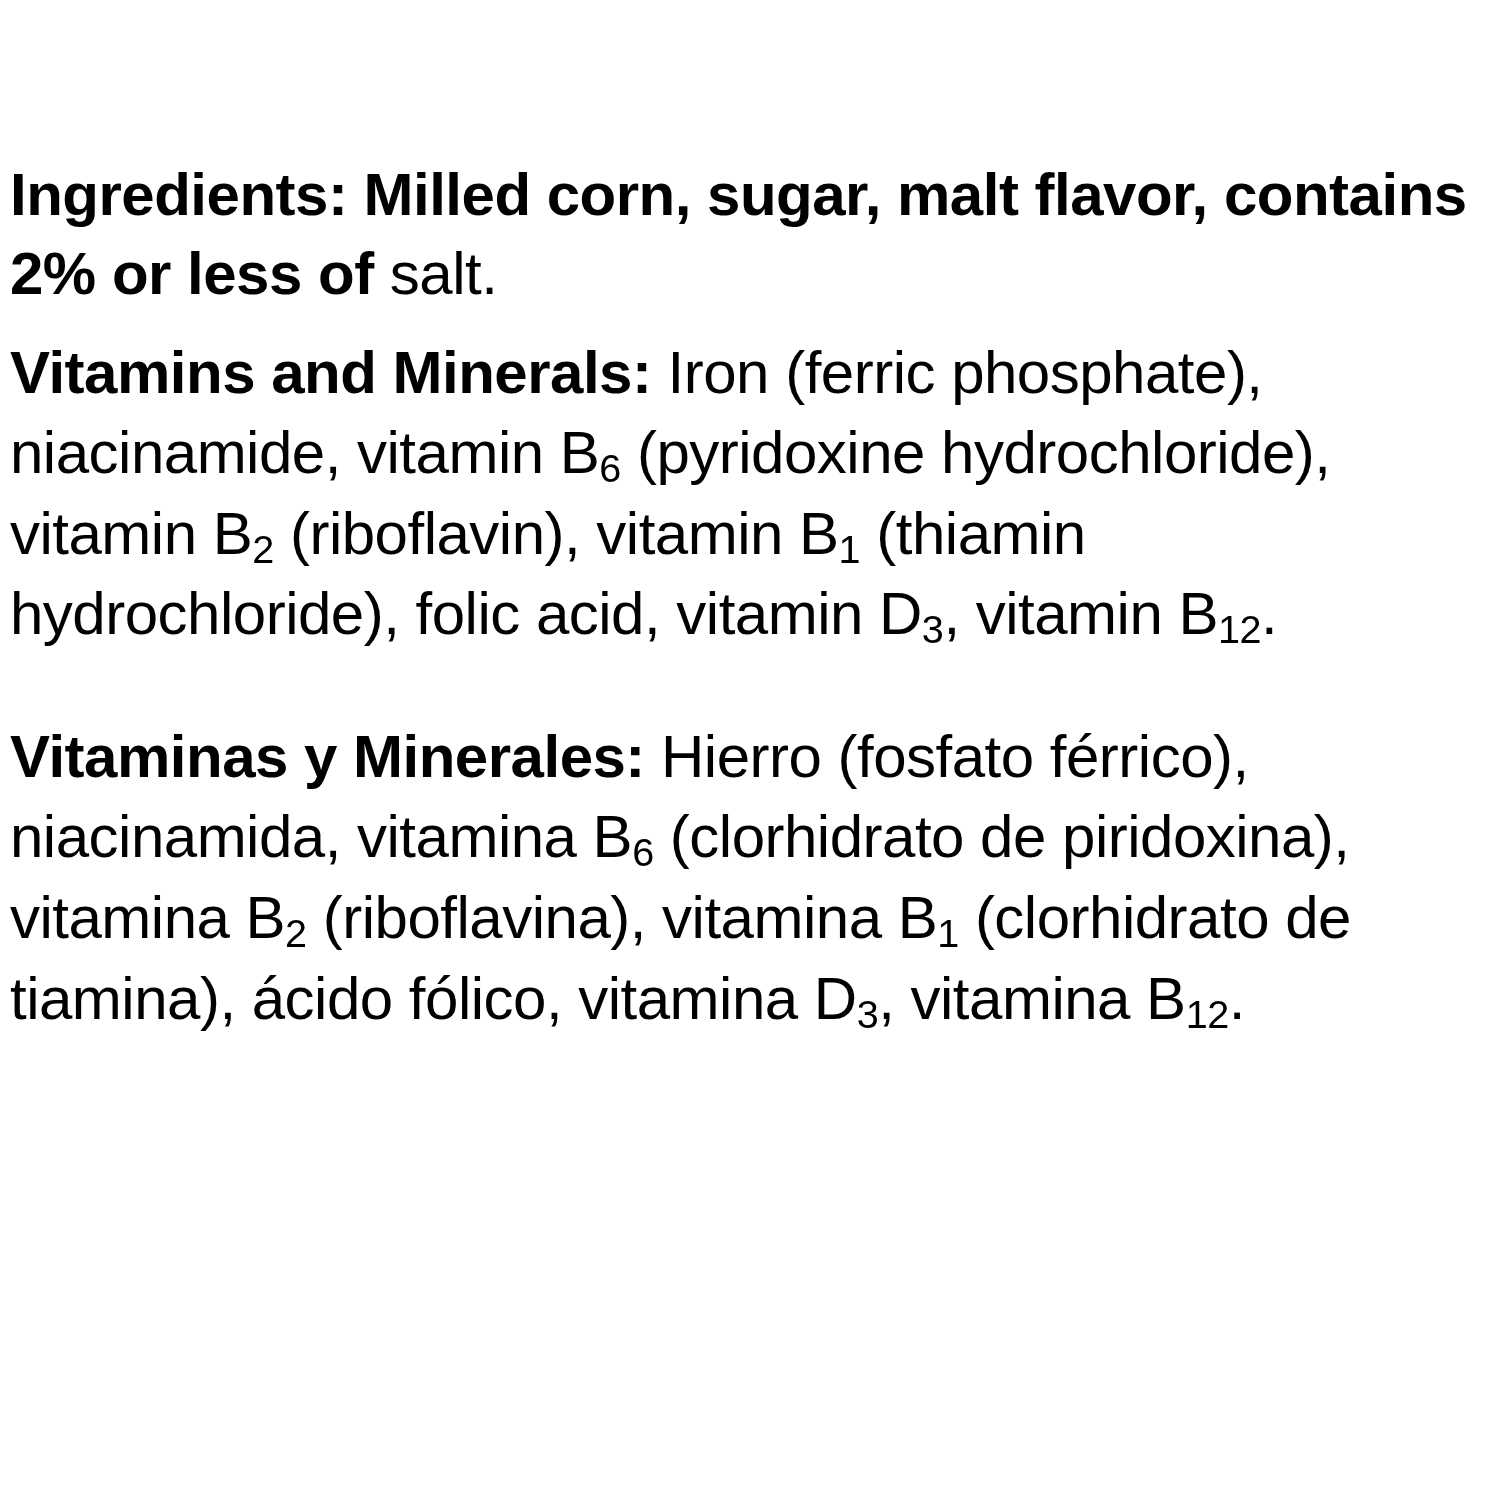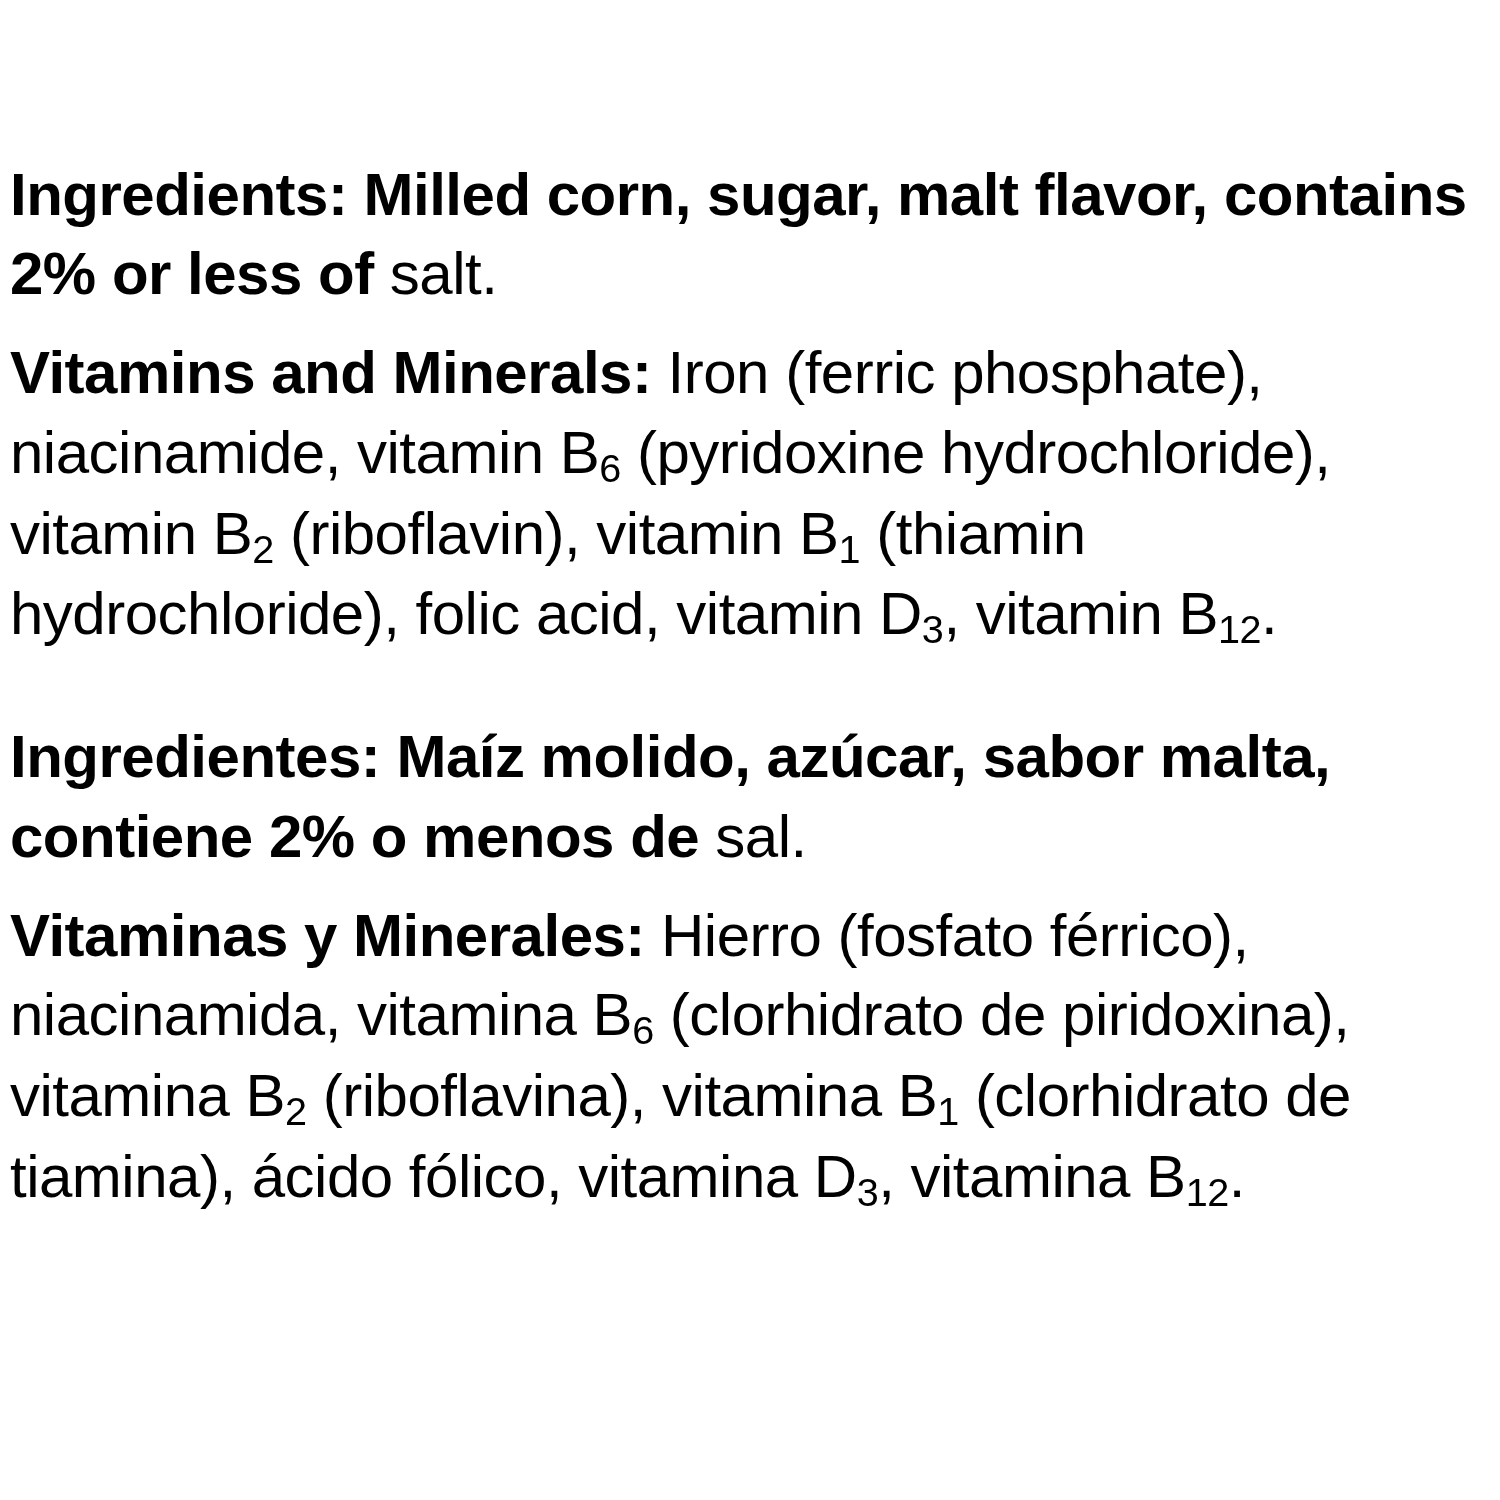--- a/index.html
+++ b/index.html
@@ -60,19 +60,18 @@
   <div class="block english">
 
     <p class="para ingredients-en"><span class="hd">Ingredients:</span><span class="hd"> Milled corn, sugar, malt flavor, contains</span> <span class="hd">2% or less of</span><span> salt.</span></p>
 
     <p class="para vitamins-en"><span class="hd">Vitamins and Minerals:</span><span> Iron (ferric phosphate), niacinamide, vitamin B</span><span class="sub">6</span><span> (pyridoxine hydrochloride), vitamin B</span><span class="sub">2</span><span> (riboflavin), vitamin B</span><span class="sub">1</span><span> (thiamin hydrochloride), folic acid, vitamin D</span><span class="sub">3</span><span>, vitamin B</span><span class="sub">12</span><span>.</span></p>
 
   </div>
 
   <div class="block spanish">
 
-    <p class="para ingredientes-es"><span class="hd">Ingredientes:</span><span class="hd"> Maíz molido, azúcar, sabor malta,</span> <span class="hd">contiene 2% o menos de</span><span> sal.</span></p>
 
     <p class="para vitaminas-es"><span class="hd">Vitaminas y Minerales:</span><span> Hierro (fosfato férrico), niacinamida, vitamina B</span><span class="sub">6</span><span> (clorhidrato de piridoxina), vitamina B</span><span class="sub">2</span><span> (riboflavina), vitamina B</span><span class="sub">1</span><span> (clorhidrato de tiamina), ácido fólico, vitamina D</span><span class="sub">3</span><span>, vitamina B</span><span class="sub">12</span><span>.</span></p>
 
   </div>
 
 </div>
 
 </body></html>

